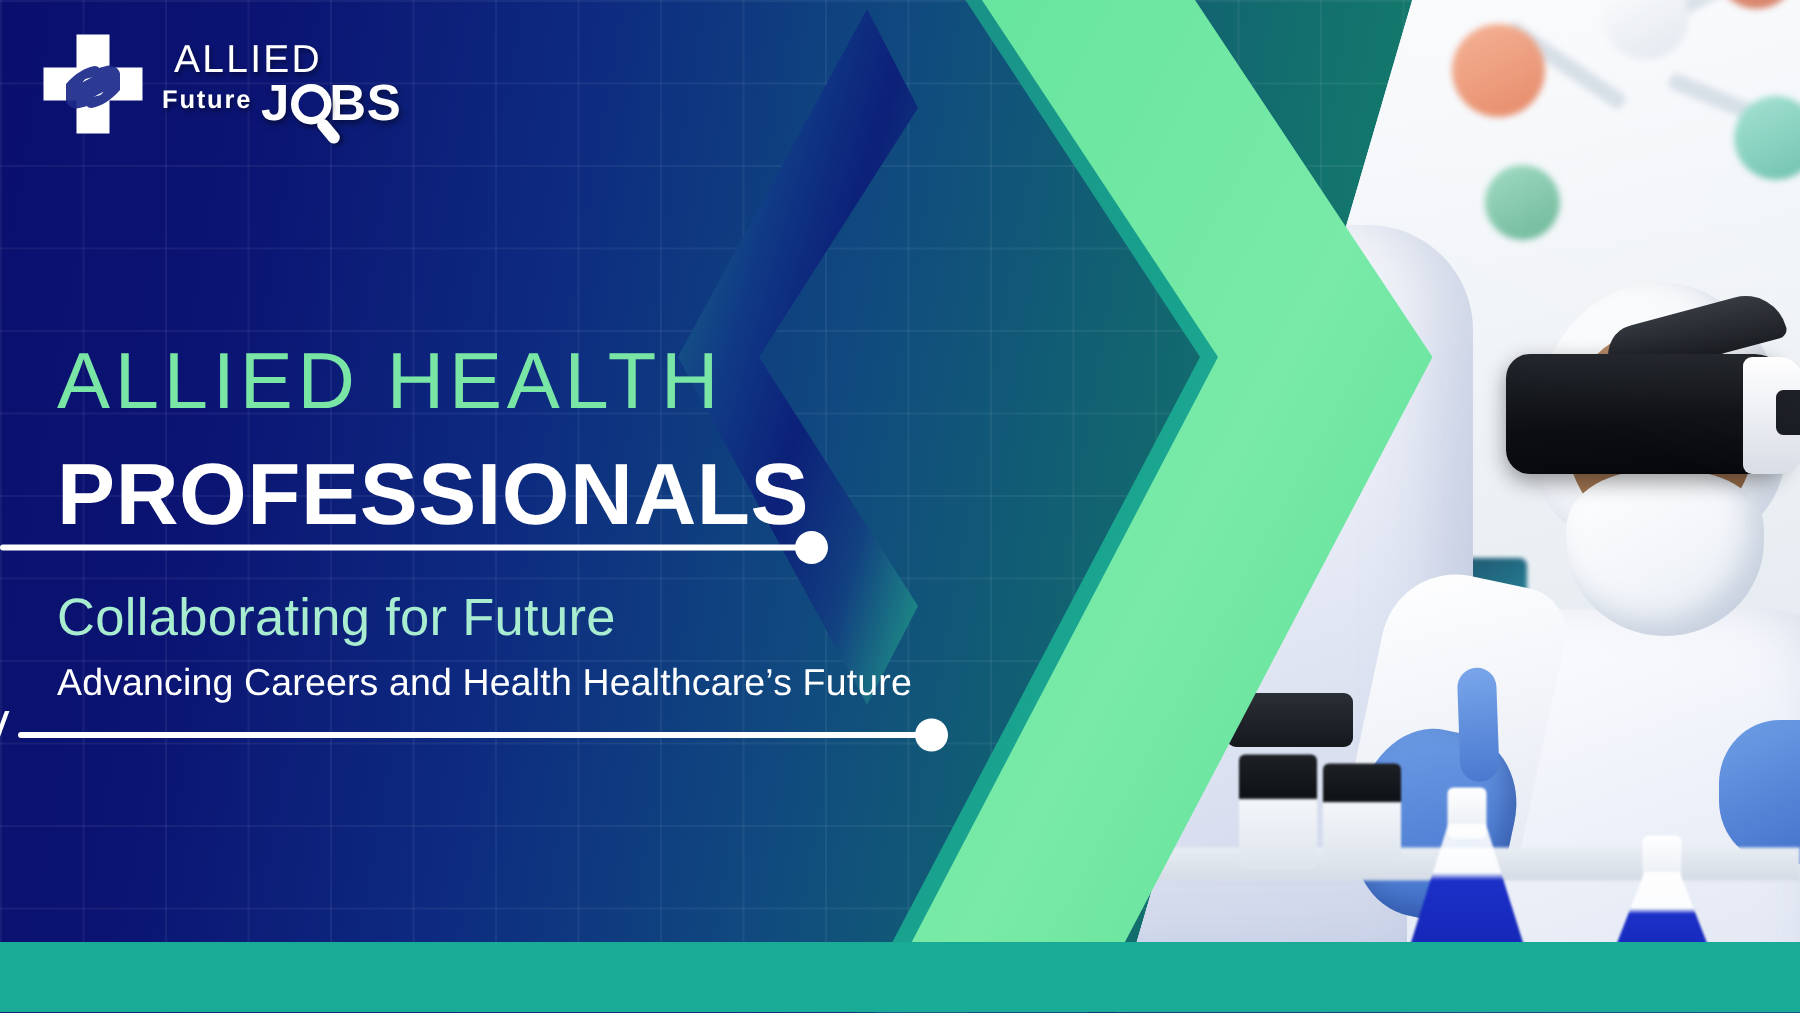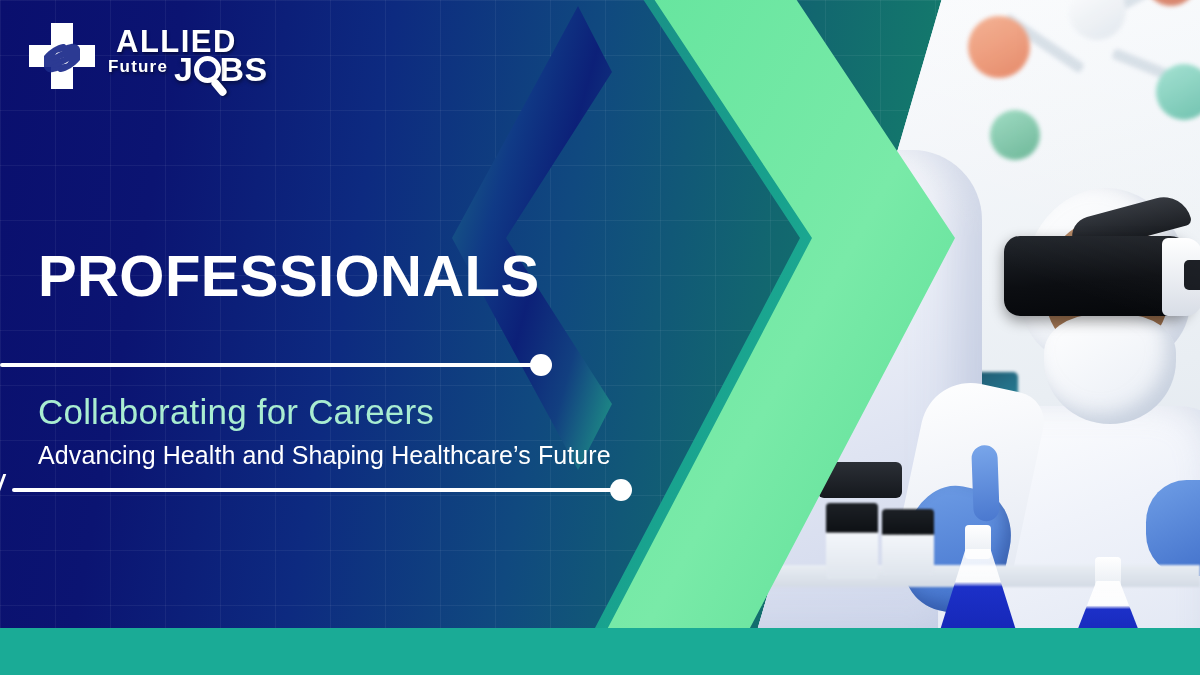--- a/index.html
+++ b/index.html
@@ -209,21 +209,21 @@
     position:absolute; left:0; bottom:0; width:1200px; height:47px;
     background:#1aab96;
   }
 
   
   .logo { position:absolute; left:24px; top:14px; width:240px; height:90px; }
   .logo-cross { position:absolute; left:0; top:6px; width:76px; height:76px; }
   .logo-text { position:absolute; left:84px; top:10px; width:170px; height:76px; }
   .logo-allied {
     position:absolute; left:8px; top:0;
-    font-size:31px; font-weight:bold; letter-spacing:1.5px; color:#fff;
+    font-size:26px; font-weight:normal; letter-spacing:1.5px; color:#fff;
     text-shadow:1px 2px 3px rgba(0,0,0,.45);
     font-family:"Liberation Sans", sans-serif;
   }
   .logo-health {
     position:absolute; left:0px; top:33px;
     font-size:17px; font-weight:bold; letter-spacing:1.2px; color:#fff;
     text-shadow:1px 2px 3px rgba(0,0,0,.45);
   }
   .logo-jobs {
     position:absolute; left:66px; top:26px;
@@ -410,30 +410,31 @@
     <div class="logo-text">
       <span class="logo-allied">ALLIED</span>
       <span class="logo-health">Future</span>
       <span class="logo-jobs"><span>J</span><span class="oslot"></span><span>BS</span></span>
       <span class="mag-ring"></span>
       <span class="mag-handle"></span>
     </div>
   </div>
 
   <div class="copy">
+    <div class="h-allied">ALLIED HEALTH</div>
     <div class="h-prof">PROFESSIONALS</div>
   </div>
 
   <div class="rule1">
     <div class="bar"></div>
     <div class="dot"></div>
   </div>
 
-  <div class="sub1">Collaborating for Careers</div>
-  <div class="sub2">Advancing Health and Shaping Healthcare’s Future</div>
+  <div class="sub1">Collaborating for Future</div>
+  <div class="sub2">Advancing Careers and Health Healthcare’s Future</div>
 
   <div class="rule2">
     <div class="tick"></div>
     <div class="bar"></div>
     <div class="dot"></div>
   </div>
 
 </div>
 
 </body></html>

